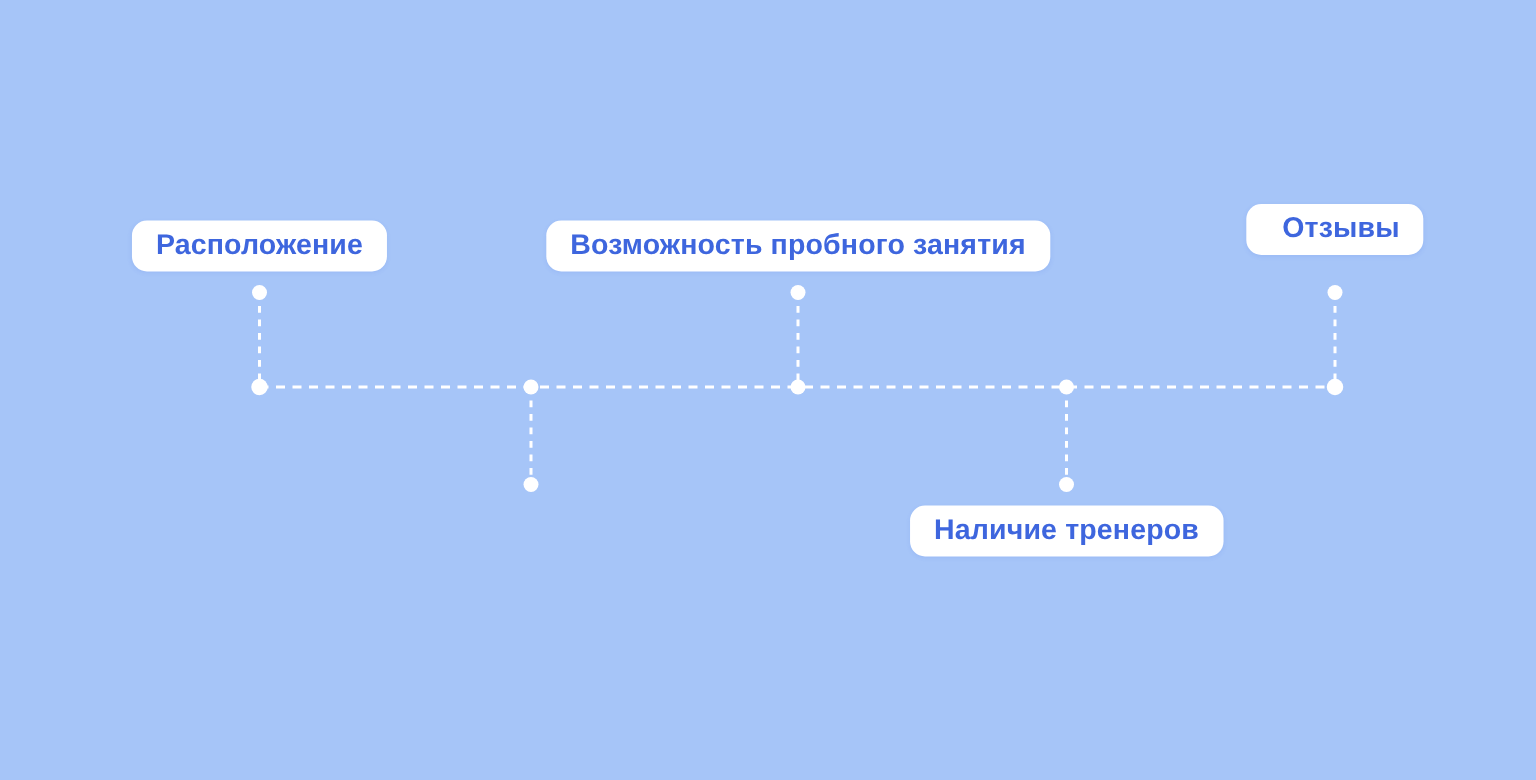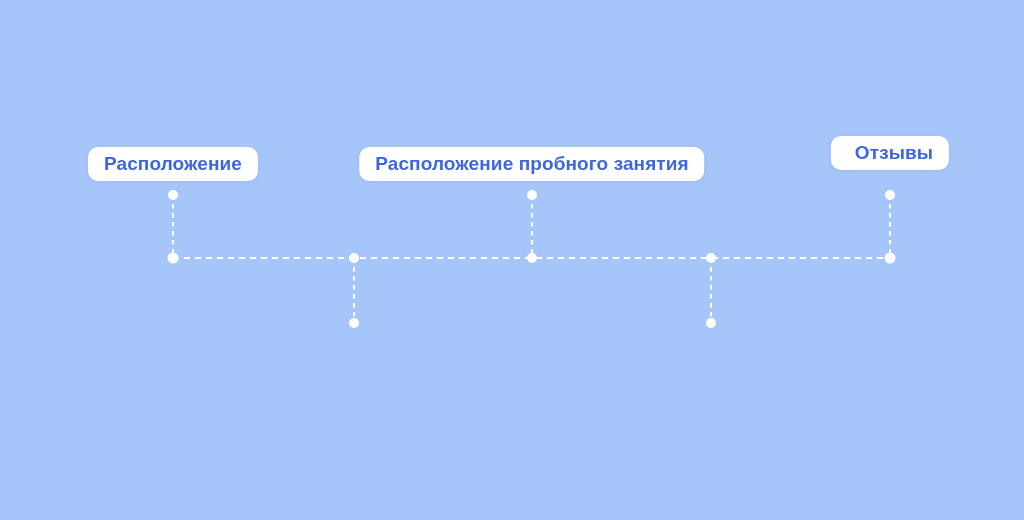--- a/index.html
+++ b/index.html
@@ -81,19 +81,20 @@
 
     <circle class="dot" cx="173" cy="195" r="5"></circle>
     <circle class="dot" cx="532" cy="195" r="5"></circle>
     <circle class="dot" cx="890" cy="195" r="5"></circle>
     <circle class="dot" cx="354" cy="323" r="5"></circle>
     <circle class="dot" cx="711" cy="323" r="5"></circle>
   </svg>
 
   <div class="pill pill-location">Расположение</div>
 
-  <div class="pill pill-trial">Расположение пробного занятия</div>
+  <div class="pill pill-trial">Возможность пробного занятия</div>
 
   <div class="pill pill-reviews">Отзывы</div>
 
 
+  <div class="pill pill-coaches">Наличие тренеров</div>
 
 </div>
 
 </body></html>

